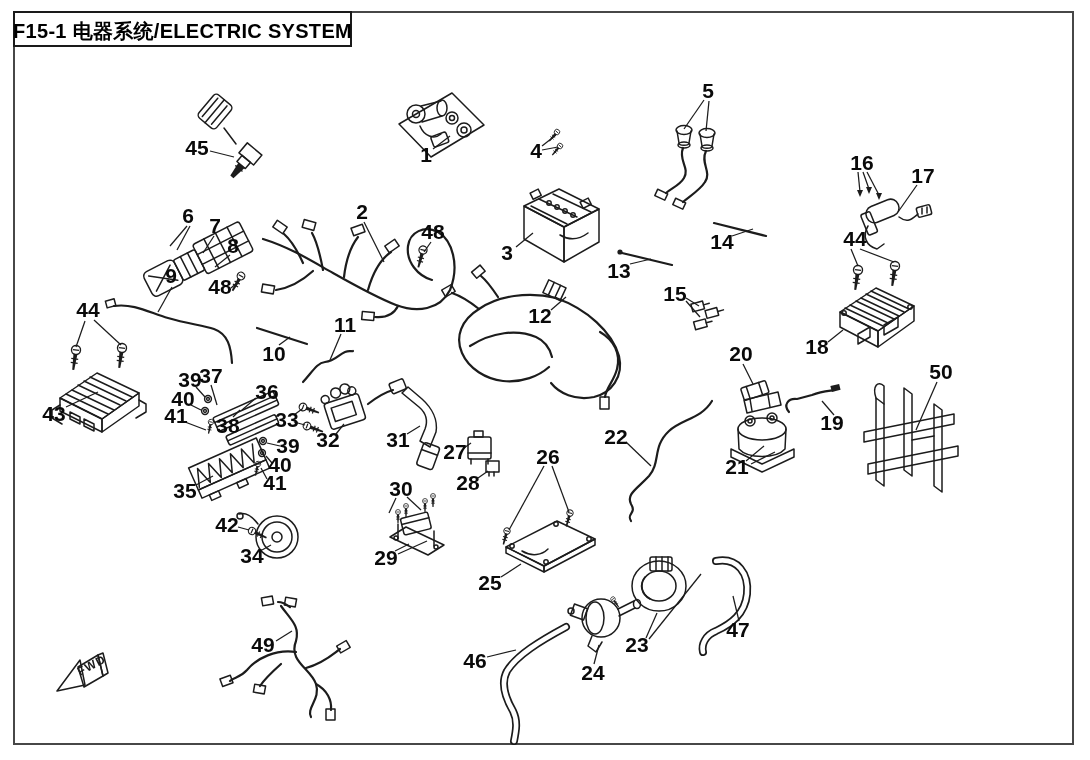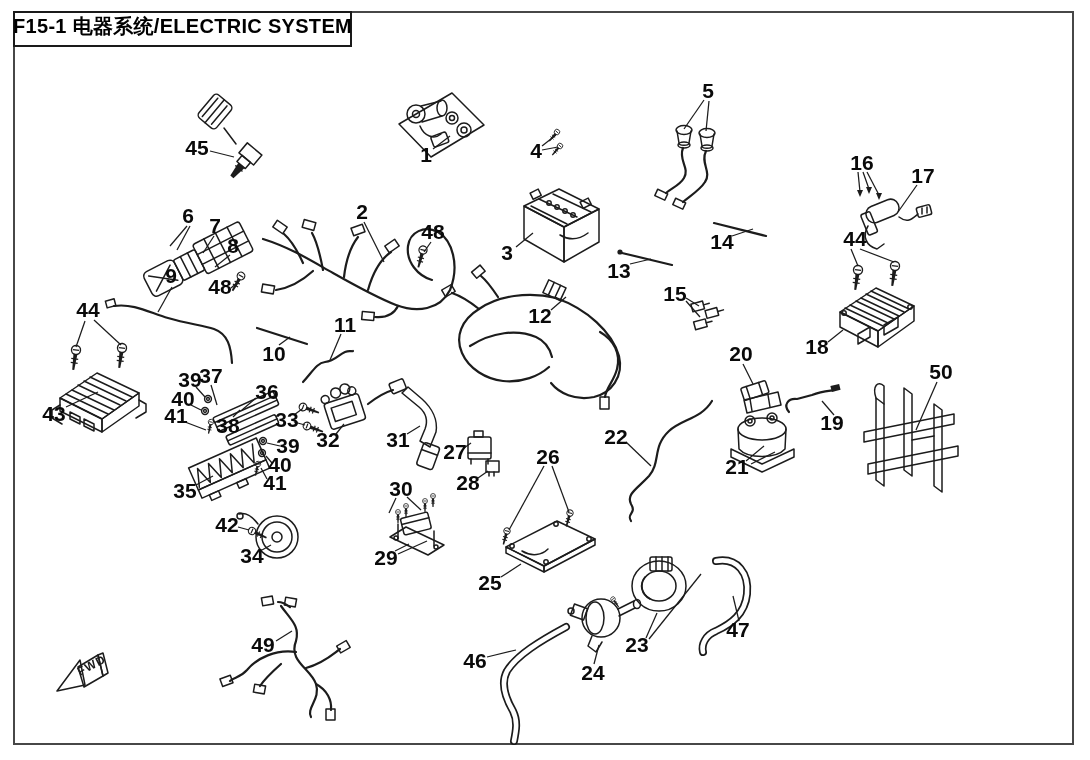--- a/index.html
+++ b/index.html
@@ -1,19 +1,19 @@
 <!DOCTYPE html>
 <html><head>
 <meta charset="utf-8">
 <style>
   html,body { margin:0; padding:0; background:#ffffff; }
   body { width:1090px; height:760px; position:relative; font-family:"Liberation Sans", sans-serif; overflow:hidden; }
   .page { position:absolute; left:0; top:0; width:1090px; height:760px; background:#fff; }
   .outer-border { position:absolute; left:13px; top:11px; width:1061px; height:734px; border:2px solid #474747; box-sizing:border-box; }
-  .title-box { position:absolute; left:13px; top:11px; width:339px; height:36px; border:2px solid #1a1a1a; background:#fff; box-sizing:border-box; display:flex; align-items:flex-start; justify-content:center; }
+  .title-box { position:absolute; left:13px; top:11px; width:339px; height:36px; border:2px solid #1a1a1a; background:#fff; box-sizing:border-box; display:flex; align-items:flex-end; justify-content:center; }
   .title-box span { font-weight:bold; font-size:20px; color:#000; letter-spacing:0.3px; white-space:nowrap; }
   svg.diagram { position:absolute; left:0; top:0; }
   .ln  { fill:none; stroke:#1c1c1c; stroke-width:1.5; stroke-linecap:round; stroke-linejoin:round; }
   .ln2 { fill:none; stroke:#1c1c1c; stroke-width:2.2; stroke-linecap:round; stroke-linejoin:round; }
   .fillk { fill:#1c1c1c; stroke:none; }
   .tube   { fill:none; stroke:#1c1c1c; stroke-width:8;   stroke-linecap:round; }
   .tubein { fill:none; stroke:#ffffff; stroke-width:4.6; stroke-linecap:round; }
   .leader { stroke:#1c1c1c; stroke-width:1.25; }
   .lbl { font-family:"Liberation Sans", sans-serif; font-weight:bold; font-size:21px; fill:#0a0a0a; text-anchor:middle; }
   .fwdtxt { font-family:"Liberation Sans", sans-serif; font-weight:bold; font-size:12px; fill:#1c1c1c; letter-spacing:1px; }

